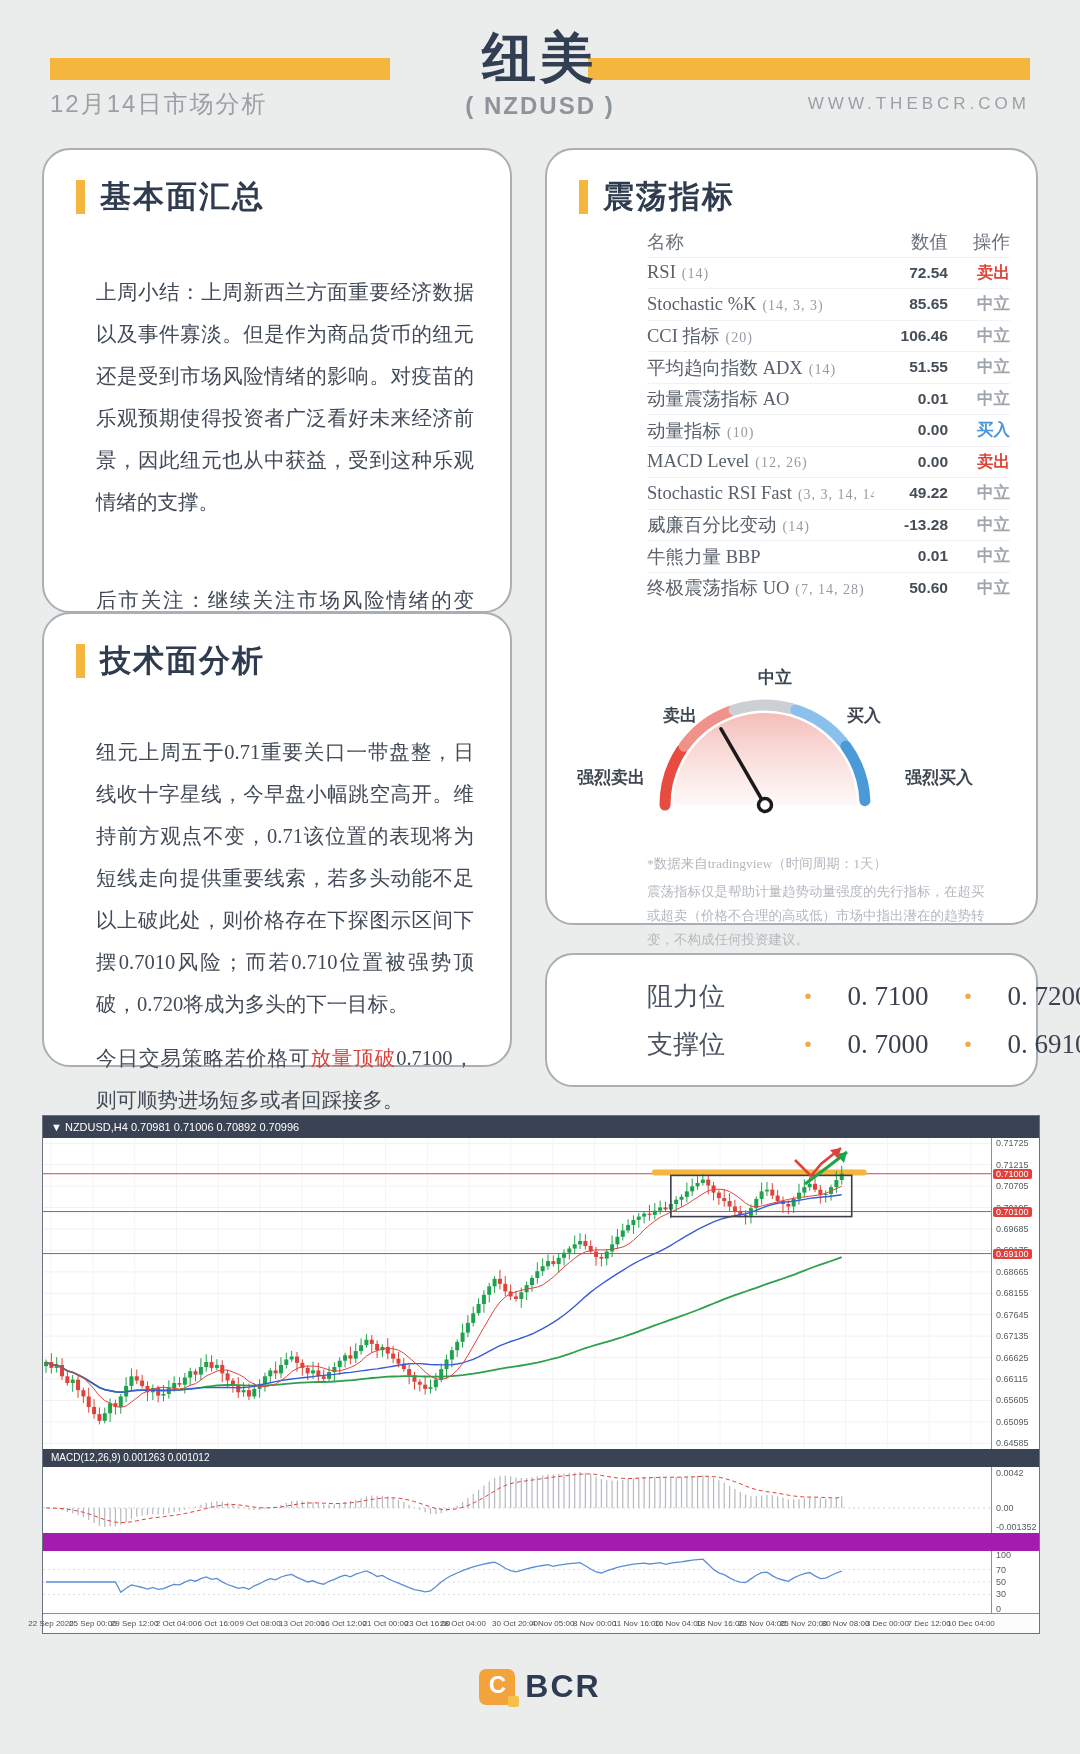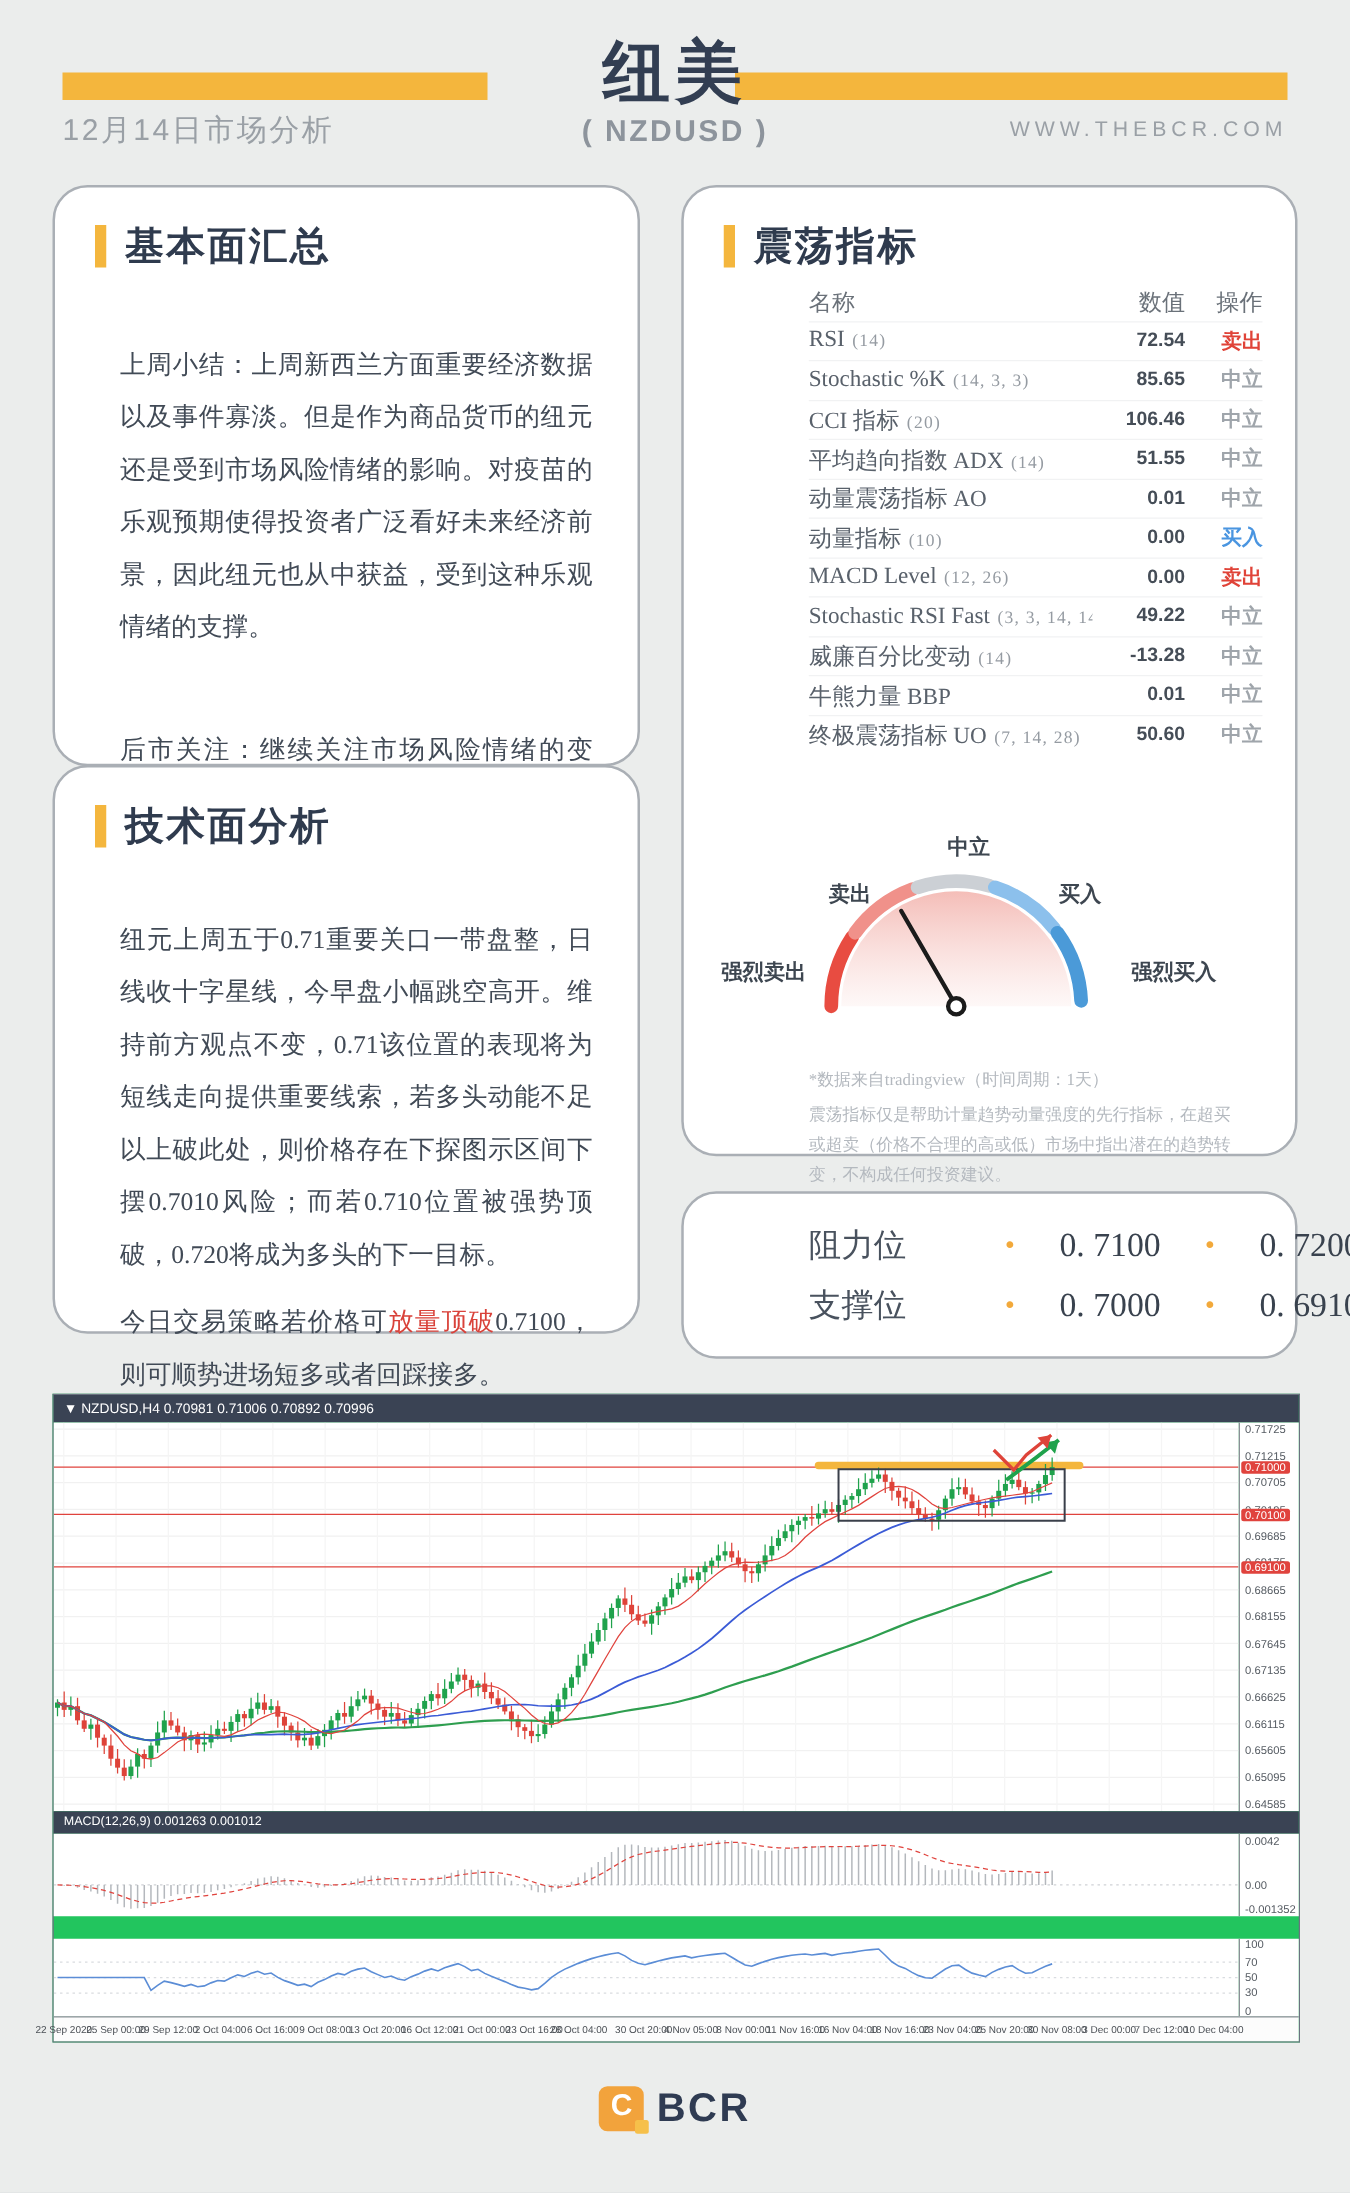--- a/index.html
+++ b/index.html
@@ -61,21 +61,21 @@
 
   
   .lvl-row{position:absolute;left:100px;display:flex;align-items:center;height:34px;}
   .lvl-row .lab{width:142px;font-family:"Liberation Serif","DejaVu Serif",serif;font-size:26px;color:#49525e;}
   .lvl-row .dot{width:38px;text-align:center;color:#f2a93b;font-size:20px;}
   .lvl-row .v{width:122px;text-align:center;font-family:"Liberation Serif","DejaVu Serif",serif;font-size:27px;color:#39424e;}
   .lvl-r1{top:24px;}
   .lvl-r2{top:72px;}
 
   
-  .chart{position:absolute;left:42px;top:1115px;width:996px;height:517px;background:#22c55e;border:1px solid #6b7280;box-sizing:content-box;}
+  .chart{position:absolute;left:42px;top:1115px;width:996px;height:517px;background:#a21caf;border:1px solid #6b7280;box-sizing:content-box;}
   .tbar{position:absolute;left:0;width:996px;height:22px;background:#3a4354;color:#ffffff;font-size:11px;line-height:22px;padding-left:8px;box-sizing:border-box;white-space:nowrap;}
   .tbar.main{top:0;}
   .tbar.macd{top:333px;height:18px;line-height:18px;font-size:10px;}
   .tbar.rsi{top:417px;height:18px;line-height:18px;font-size:10px;}
   .pane{position:absolute;left:0;width:948px;background:#fff;overflow:hidden;}
   .pane.price{top:22px;height:311px;}
   .pane.macdp{top:351px;height:66px;}
   .pane.rsip{top:435px;height:62px;}
   .axiscol{position:absolute;left:948px;width:48px;background:#fff;border-left:1px solid #8a8f96;box-sizing:border-box;}
   .ax-price{top:22px;height:311px;padding-left:11px;}

